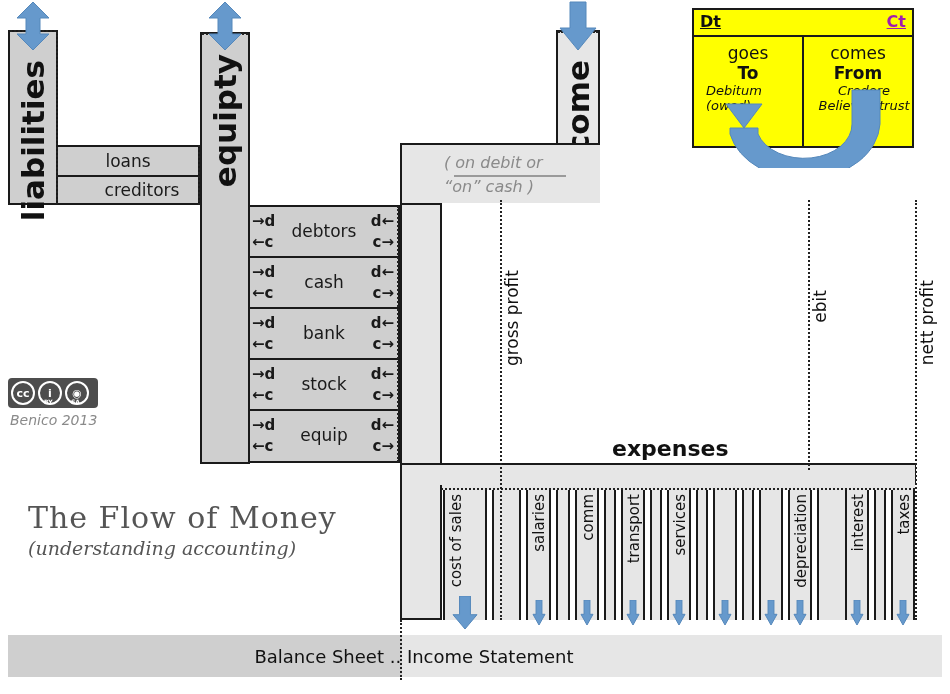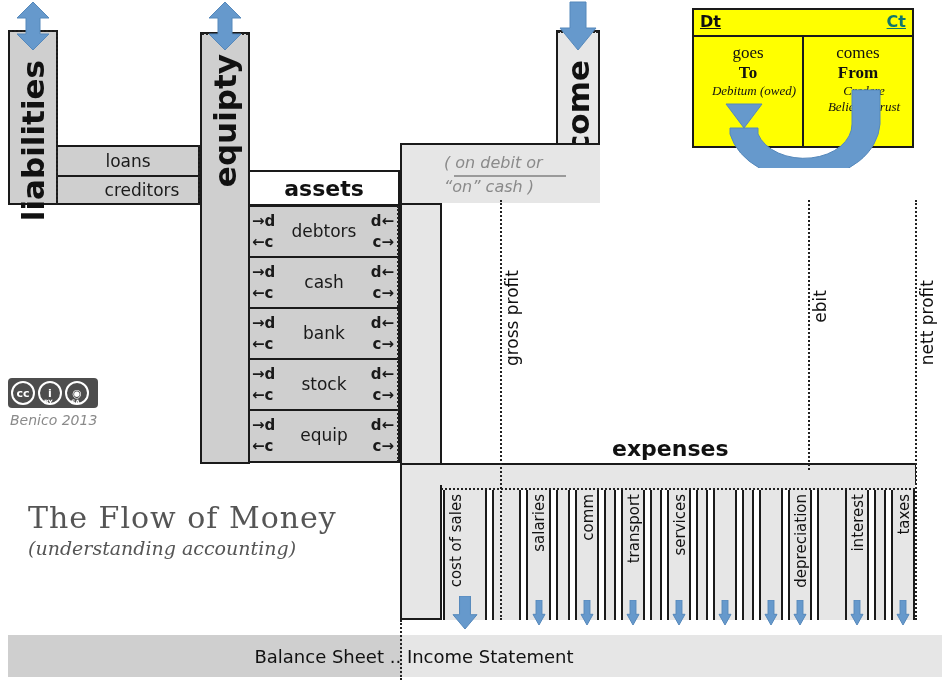--- a/index.html
+++ b/index.html
@@ -34,24 +34,24 @@
   .expense-label{font-size:15px;color:#111;}
   .profit-label{font-size:17px;color:#111;}
   .noteitalic{font-size:16px;font-style:italic;color:#8a8a8a;line-height:1.25;}
 
   
   #legend{left:692px;top:8px;width:222px;height:140px;background:#ffff00;border:2px solid #1a1a1a;}
   #legend .hdr{height:25px;border-bottom:2px solid #1a1a1a;position:relative;}
   #legend .dt{position:absolute;left:6px;top:2px;font-size:16px;font-weight:bold;
               text-decoration:underline;color:#111;}
   #legend .ct{position:absolute;right:6px;top:2px;font-size:16px;font-weight:bold;
-              text-decoration:underline;color:#0f766e;}
+              text-decoration:underline;color:#a21caf;}
   #legend .cols{display:flex;height:111px;}
   #legend .col{flex:1;display:flex;flex-direction:column;align-items:center;
-               justify-content:flex-start;padding-top:6px;font-family:Liberation Serif, serif;}
+               justify-content:flex-start;padding-top:6px;}
   #legend .colL{border-right:2px solid #1a1a1a;}
   #legend .l1{font-size:17px;color:#111;}
   #legend .l2{font-size:17px;font-weight:bold;color:#111;}
   #legend .l3{font-size:13px;font-style:italic;color:#111;margin-left:12px;}
 
   
   #footerbar{left:8px;top:635px;width:934px;height:42px;}
   #footL{position:absolute;left:0;top:0;width:394px;height:42px;background:#cfcfcf;}
   #footR{position:absolute;left:394px;top:0;width:540px;height:42px;background:#e6e6e6;}
   #foottext{position:absolute;left:0;top:0;width:812px;height:42px;
@@ -95,23 +95,20 @@
   <div class="dotline-v" style="left:56px;top:32px;height:172px;"></div>
   <div class="dotline-h" style="left:10px;top:30px;width:46px;"></div>
   <div class="dotline-v" style="left:198px;top:145px;height:60px;"></div>
 
   <div class="abs grayfill bk" id="eq-pillar" style="left:200px;top:32px;width:50px;height:432px;">
     <div class="vlabel pillar-label" style="left:8px;top:20px;">equipty</div>
   </div>
   <div class="dotline-h" style="left:202px;top:33px;width:46px;"></div>
   <div class="dotline-v" style="left:248px;top:205px;height:258px;"></div>
 
-  <div class="abs whitefill bk" id="assets-head" style="left:248px;top:170px;width:152px;height:36px;">
-    <div class="abs ctr secthead" style="left:0;top:0;width:148px;height:32px;">assets</div>
-  </div>
 
   <div class="abs grayfill bk" id="assets-rows" style="left:248px;top:205px;width:152px;height:258px;"></div>
 
   <div class="abs" style="left:250px;top:207px;width:148px;height:254px;">
 
     <div class="abs" style="left:0;top:0;width:148px;height:51px;border-bottom:2px solid #1a1a1a;">
       <div class="abs dcmark" style="left:2px;top:6px;">→d</div>
       <div class="abs dcmark" style="left:2px;top:27px;">←c</div>
       <div class="abs dcmark" style="right:4px;top:6px;">d←</div>
       <div class="abs dcmark" style="right:4px;top:27px;">c→</div>

